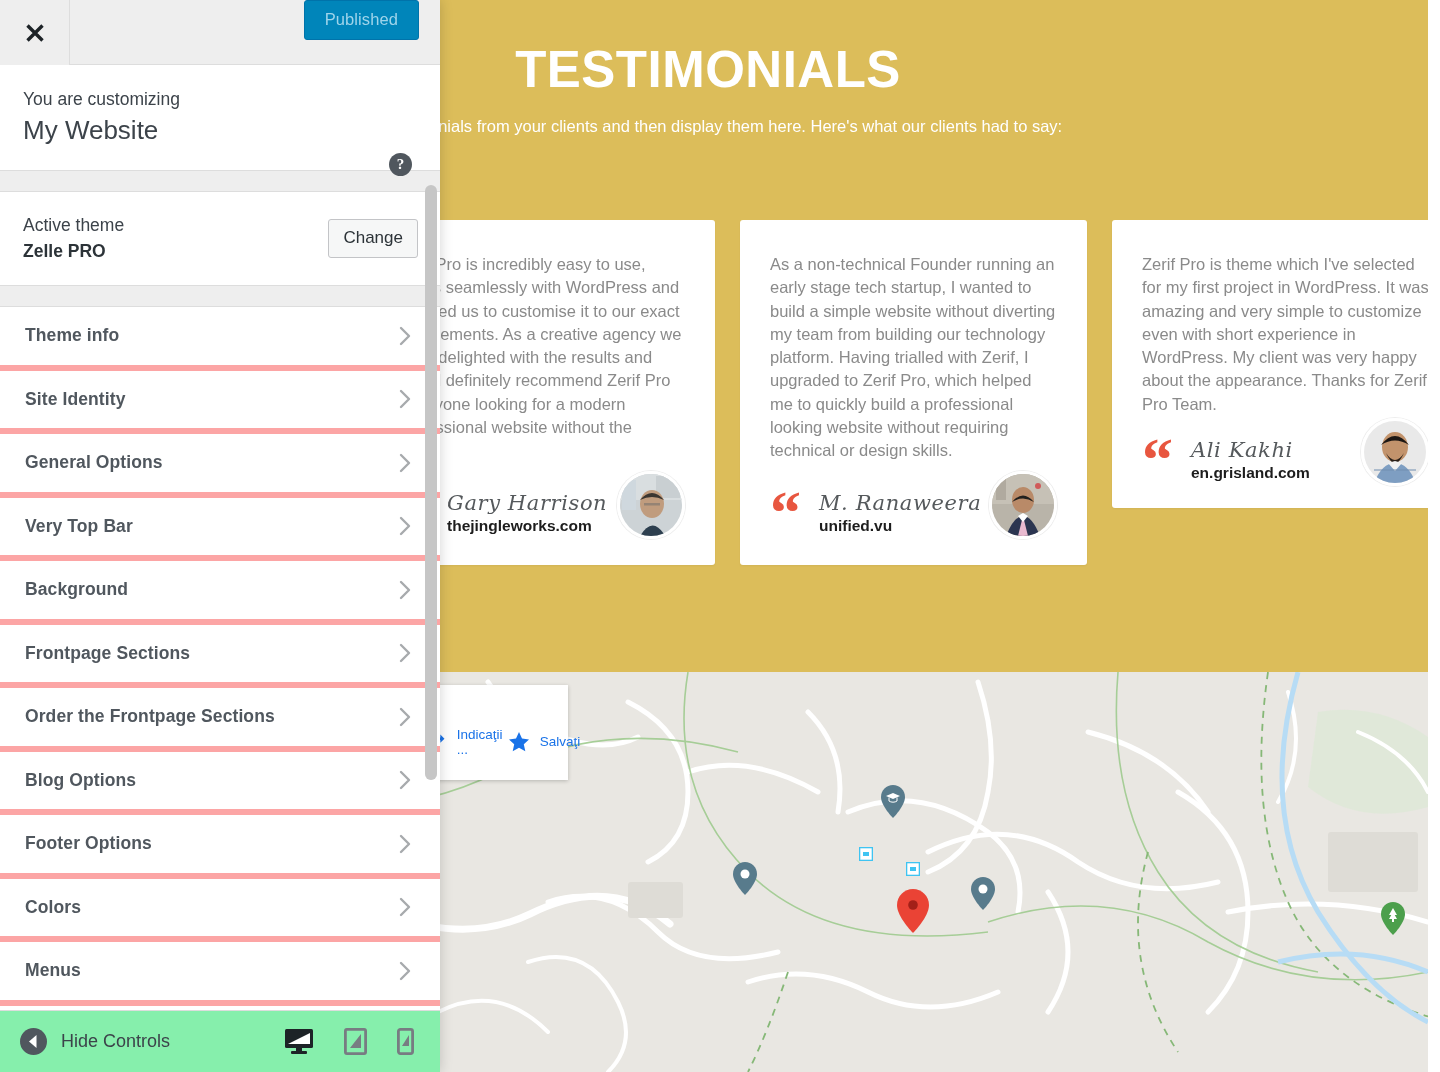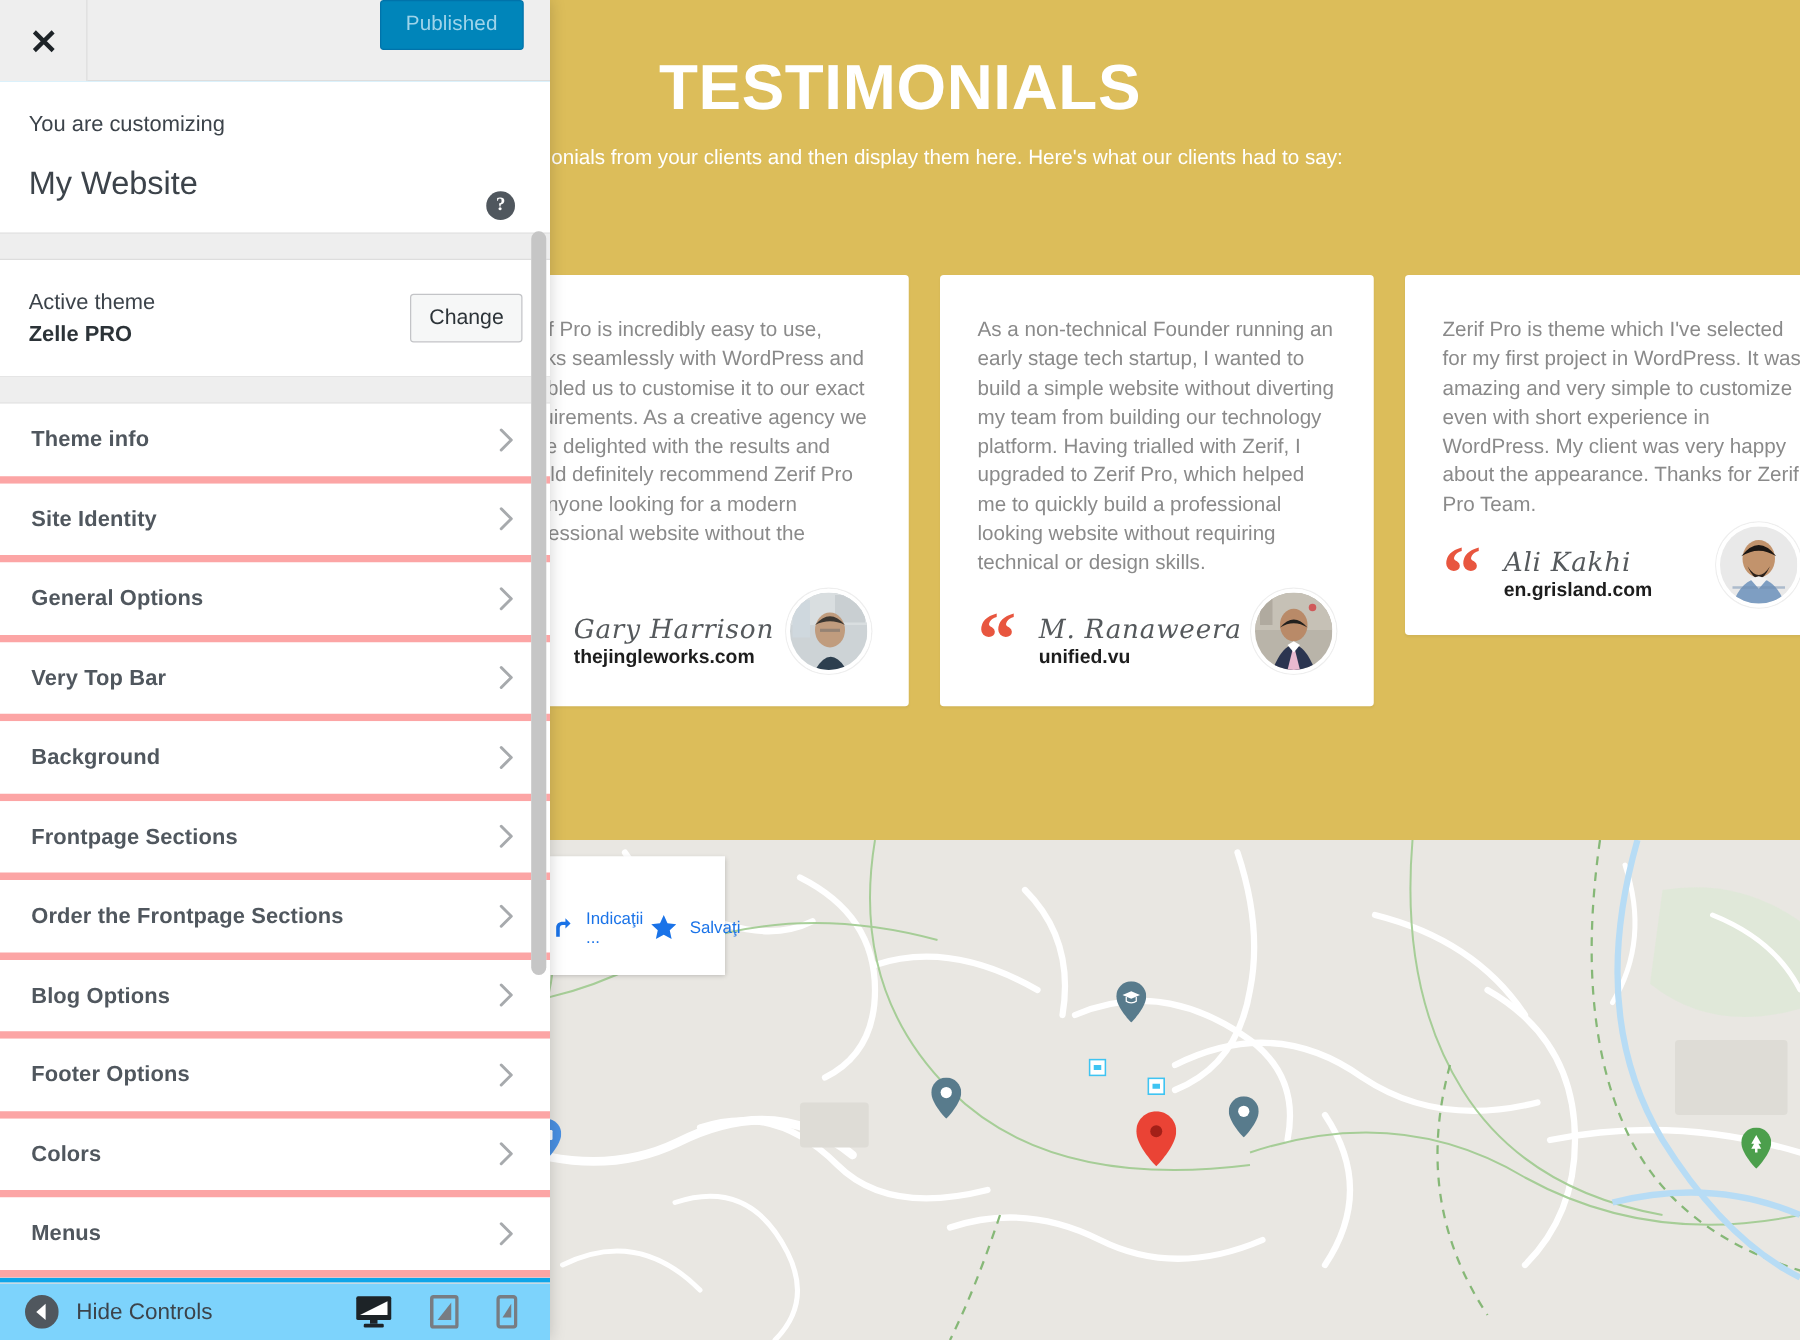--- a/index.html
+++ b/index.html
@@ -55,21 +55,21 @@
     background: #fff;
   }
 
   .cz-info {
     padding: 23px 22px 24px 23px;
     background: #fff;
     position: relative;
     border-bottom: 1px solid #ddd;
   }
   .cz-info-small { font-size: 17.5px; color: #3c434a; line-height: 1.3; }
-  .cz-info-title { font-size: 26px; color: #3c434a; margin-top: 20px; font-weight: 400; line-height:1.2; }
+  .cz-info-title { font-size: 26px; color: #3c434a; margin-top: 4px; font-weight: 400; line-height:1.2; }
   .cz-help {
     position: absolute; right: 28px; top: 88px;
     width: 23px; height: 23px; border-radius: 50%;
     background: #50575e; color: #fff;
     font-size: 15px; font-weight: bold;
     display: flex; align-items: center; justify-content: center;
     cursor: pointer; line-height: 1;
     font-family: "Liberation Serif", serif;
   }
   .cz-gap { height: 21px; background: #eee; border-bottom: 1px solid #ddd; }
@@ -104,39 +104,39 @@
     width: 12px; height: 595px; background: #f0f0f0;
     border-radius: 6px; z-index: 5;
   }
   .cz-scrollbar-thumb {
     position: absolute; right: 3px; top: 120px;
     width: 12px; height: 595px; background: #c6c6c6;
     border-radius: 6px; z-index: 6; cursor: pointer;
   }
 
   .cz-footer {
-    position: absolute; left: 0; bottom: 0; width: 440px; height: 46px;
-    background: #7dd3fc; border-top: 1px solid #ddd;
+    position: absolute; left: 0; bottom: 0; width: 440px; height: 62px;
+    background: #86efac; border-top: 1px solid #ddd;
     display: flex; align-items: center; padding: 0 26px 0 20px;
   }
   .cz-hide {
     display: flex; align-items: center; gap: 14px; cursor: pointer;
   }
   .cz-hide-icon { width: 27px; height: 27px; display:block; }
   .cz-hide-label { font-size: 18px; color: #3c434a; }
   .cz-devices { margin-left: auto; display: flex; align-items: center; gap: 30px; position: relative; }
   .cz-dev { cursor: pointer; display:block; position: relative; }
   .cz-dev-active::after {
     content:''; position: absolute; left: 50%; transform: translateX(-50%);
     bottom: -25px; width: 58px; height: 7px; background: #1d2327;
   }
 
   
   #preview {
-    position: absolute; left: 440px; top: 0;
+    position: absolute; left: 428px; top: 0;
     width: 1000px; height: 1072px; overflow: hidden;
     background: #fca5a5;
   }
   .testimonials {
     position: absolute; left: -440px; top: 0;
     width: 1440px; height: 672px;
     background: #dcbd5a;
   }
   .t-header { padding-top: 42px; text-align: center; }
   .t-title {

